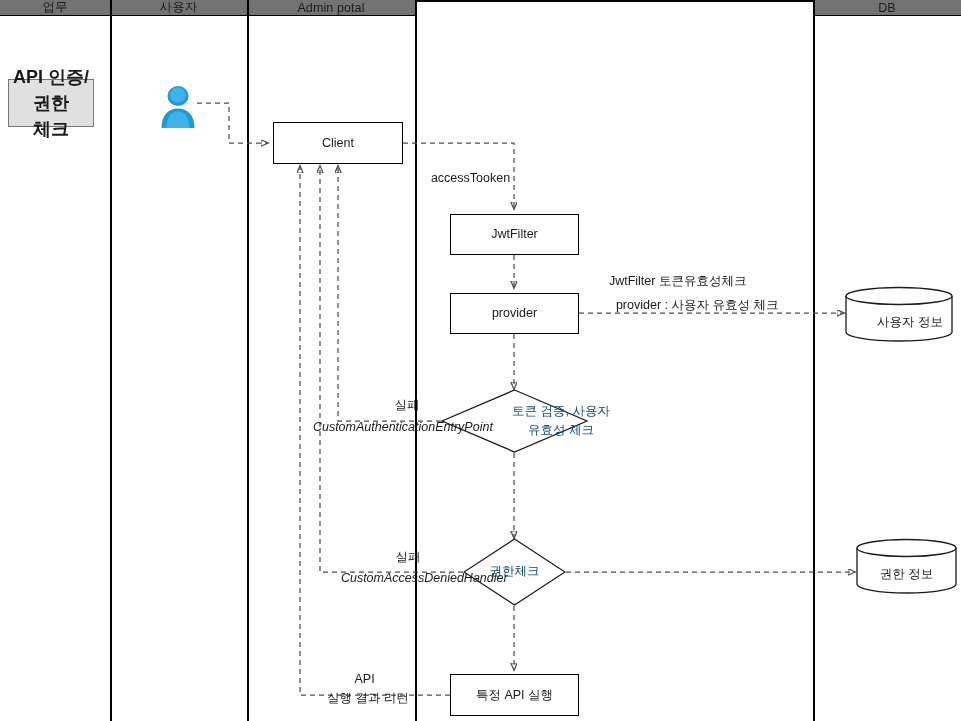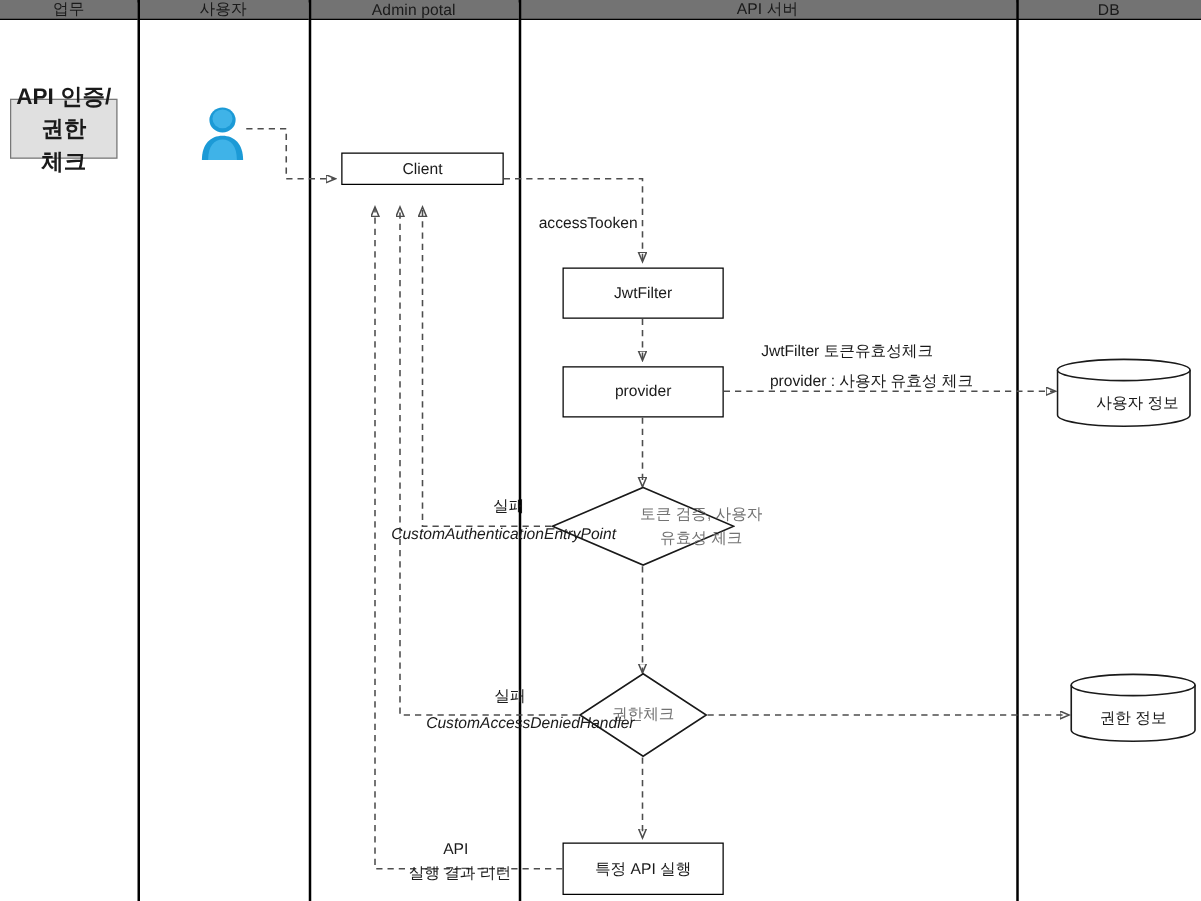--- a/index.html
+++ b/index.html
@@ -70,21 +70,21 @@
   .diamond-wrap svg{display:block;}
   .diamond-label{
     position:absolute;
     left:0;top:0;
     width:100%;height:100%;
     display:flex;
     align-items:center;
     justify-content:center;
     text-align:center;
     font-size:12.5px;
-    color:#737373;
+    color:#0c4a6e;
     line-height:1.55;
     pointer-events:none;
   }
 
   
   .cyl{position:absolute;}
   .cyl svg{display:block;}
   .cyl-label{
     position:absolute;left:0;top:0;width:100%;height:100%;
     display:flex;align-items:center;justify-content:center;
@@ -126,23 +126,20 @@
 
   <div class="lane-header" style="left:0px;width:110px;">
     <span>업무</span>
   </div>
   <div class="lane-header" style="left:110px;width:137px;">
     <span>사용자</span>
   </div>
   <div class="lane-header" style="left:247px;width:168px;">
     <span>Admin potal</span>
   </div>
-  <div class="lane-header" style="left:415px;width:398px;">
-    <span>API 서버</span>
-  </div>
   <div class="lane-header" style="left:813px;width:148px;">
     <span>DB</span>
   </div>
 
   <div class="lane-divider" style="left:110px;"></div>
   <div class="lane-divider" style="left:247px;"></div>
   <div class="lane-divider" style="left:415px;"></div>
   <div class="lane-divider" style="left:813px;"></div>
 
   <svg id="wires" viewBox="0 0 961 721" width="961" height="721">
@@ -182,21 +179,21 @@
       <path d="M3.5,44 C3.5,31 10.5,24.5 20,24.5 C29.5,24.5 36.5,31 36.5,44 Z" fill="#1C9AD6"></path>
       <path d="M8.5,44 C8.5,32.5 13.5,27.5 20,27.5 C26.5,27.5 31.5,32.5 31.5,44 Z" fill="#3FB3E8"></path>
     </svg>
   </div>
 
   <div class="node gray" style="left:8px;top:79px;width:86px;height:48px;">
     <span style="white-space:pre-line;">API 인증/권한
 체크</span>
   </div>
 
-  <div class="node" style="left:273px;top:122px;width:130px;height:26px;">
+  <div class="node" style="left:273px;top:122px;width:130px;height:42px;">
     <span>Client</span>
   </div>
 
   <div class="node" style="left:450px;top:214px;width:129px;height:41px;">
     <span>JwtFilter</span>
   </div>
 
   <div class="node" style="left:450px;top:293px;width:129px;height:41px;">
     <span>provider</span>
   </div>

